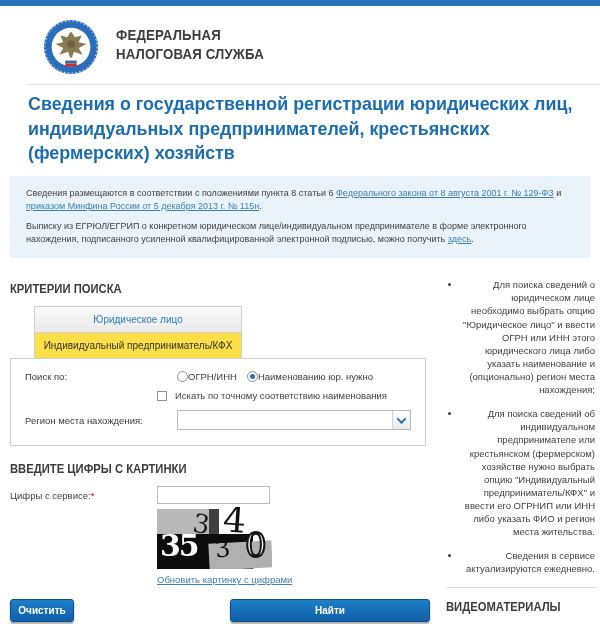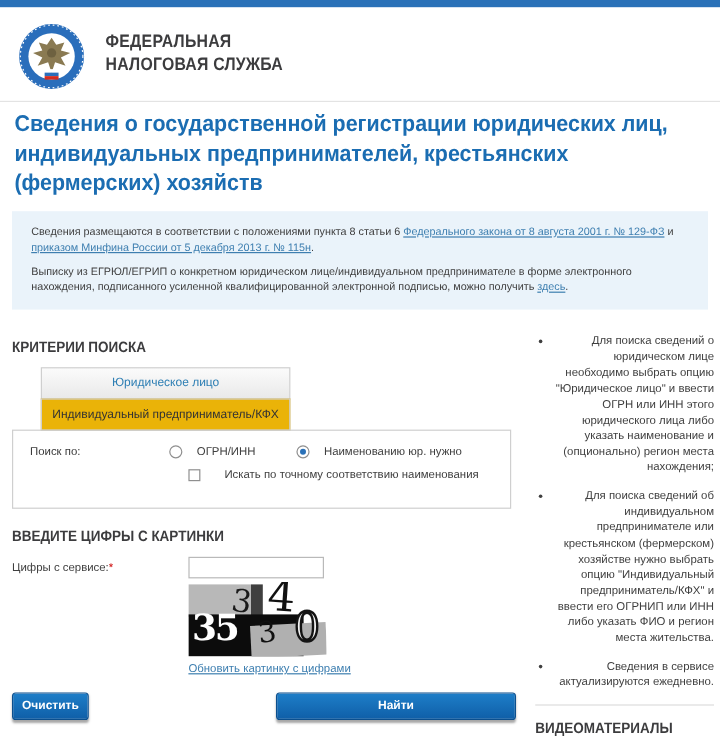--- a/index.html
+++ b/index.html
@@ -2,57 +2,57 @@
 <html><head>
 <meta charset="utf-8">
 <style>
   * { margin:0; padding:0; box-sizing:border-box; }
   html,body { width:600px; background:#fff; font-family:"Liberation Sans", sans-serif; color:#404040; }
   body { height:624px; overflow:hidden; position:relative; }
 
   .topbar { height:6px; background:#2a71b8; }
 
   
-  .header { display:flex; align-items:flex-start; padding:12px 14px 8px 14px; border-bottom:1px solid #e3e3e3; }
+  .header { display:flex; align-items:flex-start; padding:12px 14px 8px 14px; border-bottom:1px solid #e3e3e3;margin-left:28px; }
   .logo { width:58px; height:58px; flex:0 0 auto; }
   .orgname { margin:8px 0 0 16px; font-weight:bold; font-size:15px; line-height:1.25; color:#3c3c3e; transform:scaleX(.88); transform-origin:0 0; letter-spacing:.2px; }
 
   
-  .title-wrap { padding:7px 14px 6px 12px; }
+  .title-wrap { padding:7px 14px 6px 28px; }
   .page-title { color:#1b6db2; font-weight:bold; font-size:19px; line-height:1.3; transform:scaleX(.94); transform-origin:0 0; width:106%; }
 
   
   .infobox { margin:4px 10px 12px 10px; background:#eaf3fa; padding:11px 16px 12px 16px; font-size:9px; line-height:1.45; color:#3f3f3f; }
   .infobox p + p { margin-top:7px; }
   a.lnk { color:#3e7fb0; text-decoration:underline; cursor:pointer; }
 
   
   .main { display:flex; padding:2px 5px 0 10px; }
   .leftcol { width:420px; flex:0 0 auto; }
   .rightcol { flex:1; margin-left:16px; padding-top:6px; }
 
   .sect-h { font-size:12.5px; font-weight:bold; color:#3c3c3e; margin:10px 0 10px 0; transform:scaleX(.9); transform-origin:0 0; white-space:nowrap; }
 
   
   .tabs { width:232px;padding-left:24px; }
-  .tab { height:27px; line-height:25px; text-align:center; font-size:10px; border:1px solid #cfcfcf; background:#eab308; color:#333; cursor:pointer; }
+  .tab { height:27px; line-height:25px; text-align:center; font-size:10px; border:1px solid #cfcfcf; background:#fde047; color:#333; cursor:pointer; }
   .tab.active { background:linear-gradient(#fbfbfb,#e9e9e9); color:#2e7fb4; }
   .tab + .tab { margin-top:-1px; }
 
   
   .panel { border:1px solid #cfcfcf; margin-top:-1px; padding:12px 14px 13px 14px; width:416px; }
   .frow { display:flex; align-items:center; margin-bottom:8px; }
   .frow:last-child { margin-bottom:2px; }
-  .flabel { width:116px; flex:0 0 auto; font-size:9.5px; color:#3a3a3a; }
-  .radios { display:flex; align-items:center; gap:12px; font-size:9.5px; }
+  .flabel { width:152px; flex:0 0 auto; font-size:9.5px; color:#3a3a3a; }
+  .radios { display:flex; align-items:center; gap:0; font-size:9.5px; }
   .radio { width:11px; height:11px; border:1px solid #8f8f8f; border-radius:50%; background:#fff; display:inline-block; position:relative; flex:0 0 auto; }
   .radio.checked::after { content:""; position:absolute; left:2px; top:2px; width:5px; height:5px; border-radius:50%; background:#2a71b8; }
   .rspace { width:10px; }
   .tinput { flex:1; height:20px; border:1px solid #b9b9b9; background:#fff; font-size:10px; padding:0 4px; }
-  .chkrow { margin-left:132px; display:flex; align-items:center; gap:20px; font-size:9.5px; margin-bottom:9px; margin-top:2px; }
+  .chkrow { margin-left:132px; display:flex; align-items:center; gap:8px; font-size:9.5px; margin-bottom:9px; margin-top:2px; }
   .chk { width:10px; height:10px; border:1px solid #8f8f8f; background:#fff; flex:0 0 auto; }
   .selbox { flex:1; height:20px; border:1px solid #b9b9b9; background:#fff; display:flex; }
   .selval { flex:1; font-size:10px; padding:3px 4px; }
   .selarrow { width:18px; border-left:1px solid #d5d5d5; background:linear-gradient(#fdfdfd,#ececec); display:flex; align-items:center; justify-content:center; cursor:pointer; }
   .chev { width:7px; height:7px; border-right:2px solid #2a71b8; border-bottom:2px solid #2a71b8; transform:rotate(45deg) translate(-1px,-1px); }
 
   
   .caprow { display:flex; margin-top:4px; }
   .caplabel { width:147px; flex:0 0 auto; font-size:9.5px; padding-top:4px; }
   .star { color:#cc0000; }
@@ -132,20 +132,29 @@
           <span class="radio"></span>
           <span>ОГРН/ИНН</span>
           <span class="rspace"></span>
           <span class="radio checked"></span>
           <span>Наименованию юр. нужно</span>
         </div>
       </div>
       <div class="chkrow">
         <span class="chk"></span>
         <span>Искать по точному соответствию наименования</span>
+      </div>
+      <div class="frow">
+        <div class="flabel">Регион места нахождения:</div>
+        <div class="selbox">
+          <div class="selval"></div>
+          <div class="selarrow">
+              <span class="chev"></span>
+            </div>
+        </div>
       </div>
     </div>
 
     <h2 class="sect-h" style="margin-top:16px;">ВВЕДИТЕ ЦИФРЫ С КАРТИНКИ</h2>
 
     <div class="caprow">
       <div class="caplabel"><span>Цифры с сервисе:</span><span class="star">*</span></div>
       <div class="capright">
         <input class="capinput" type="text" value="" style="">
         <div class="cap">

